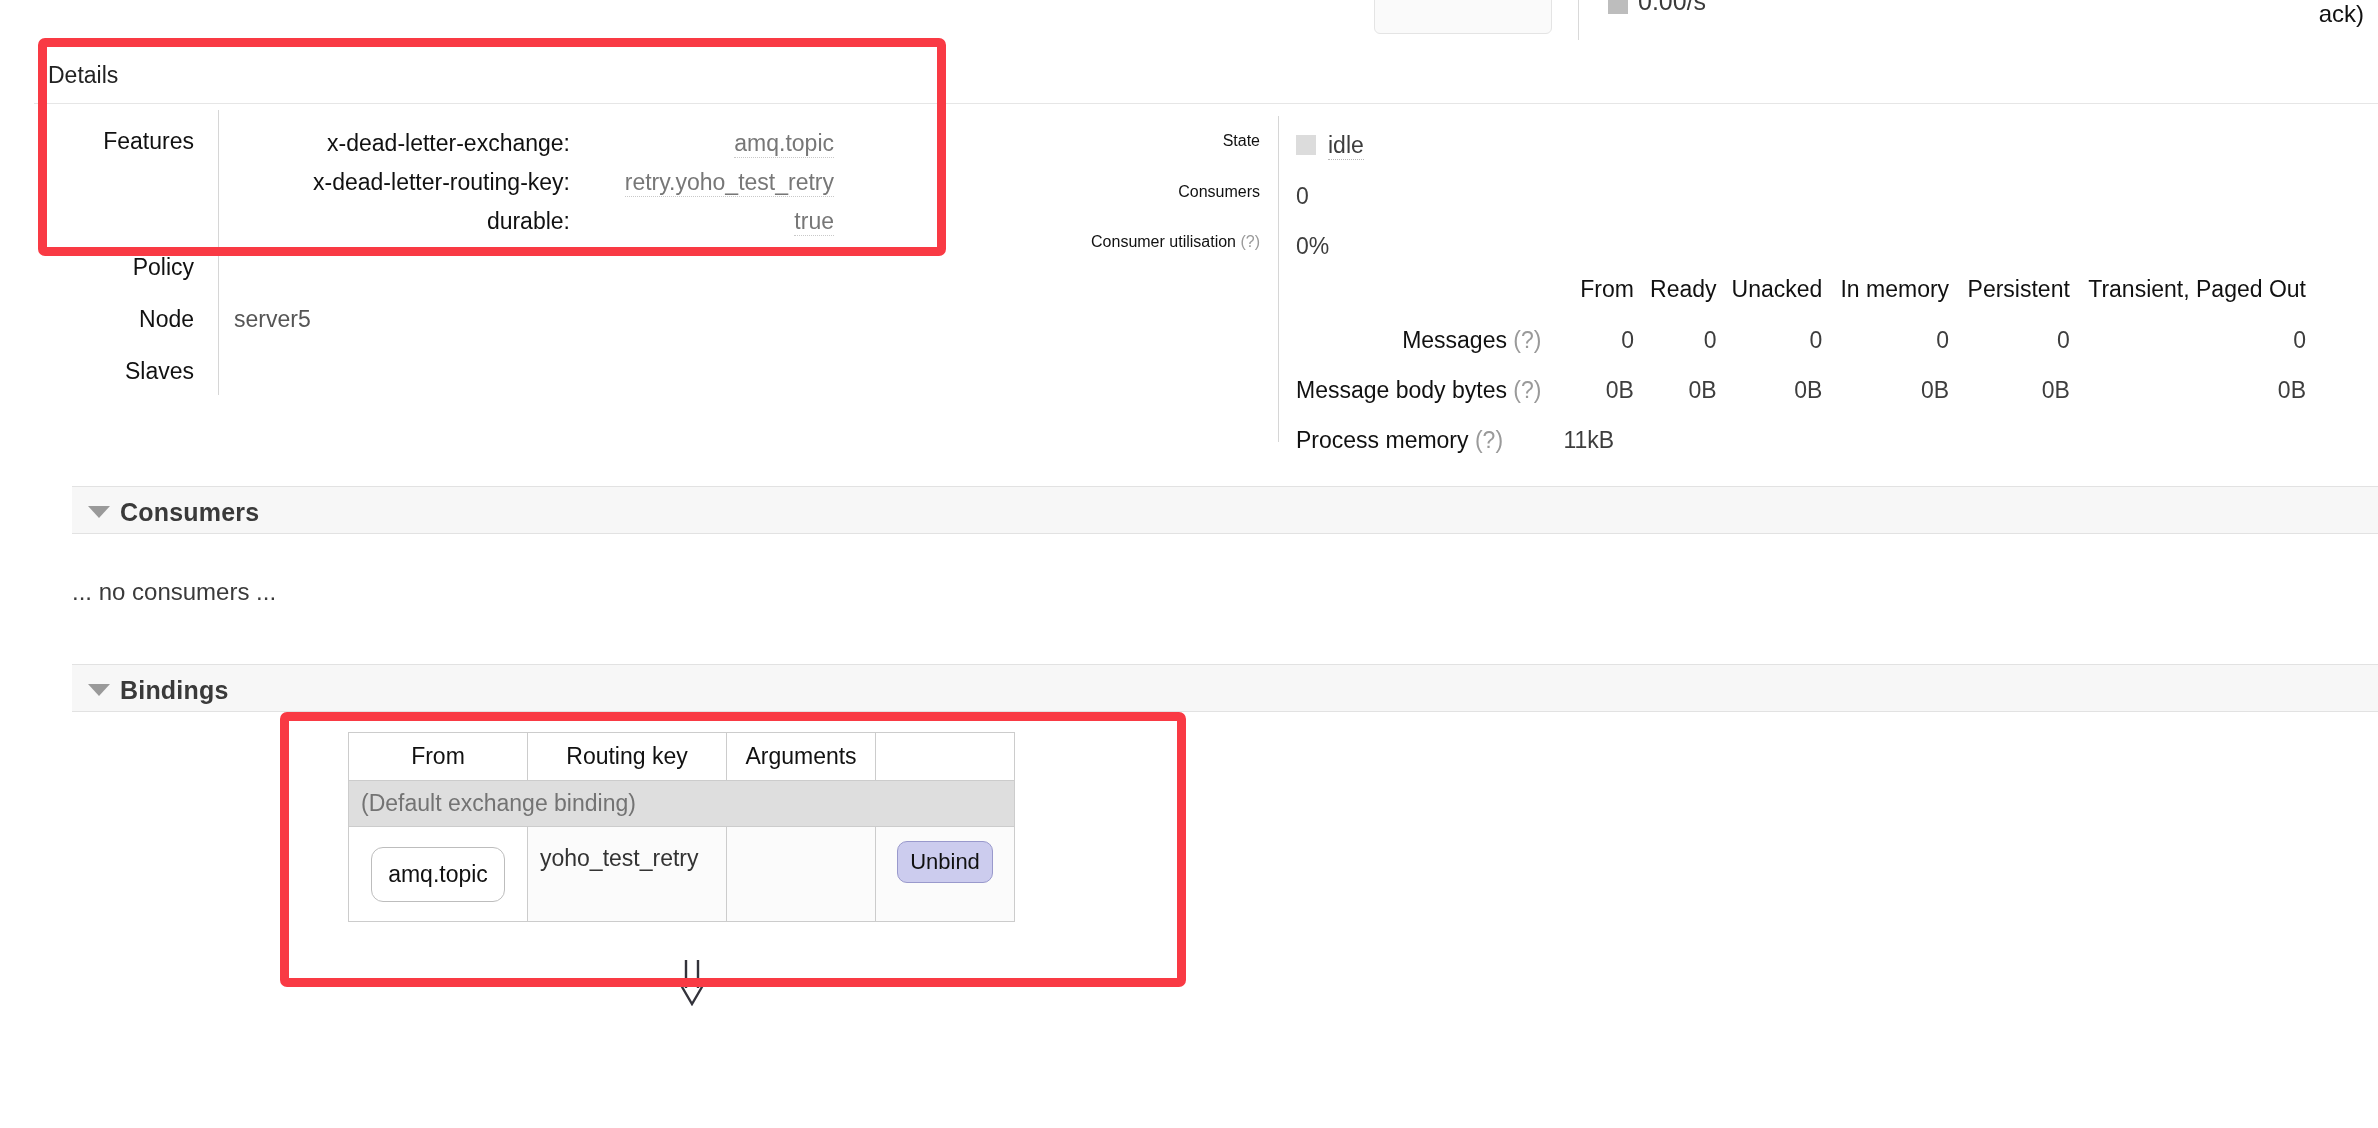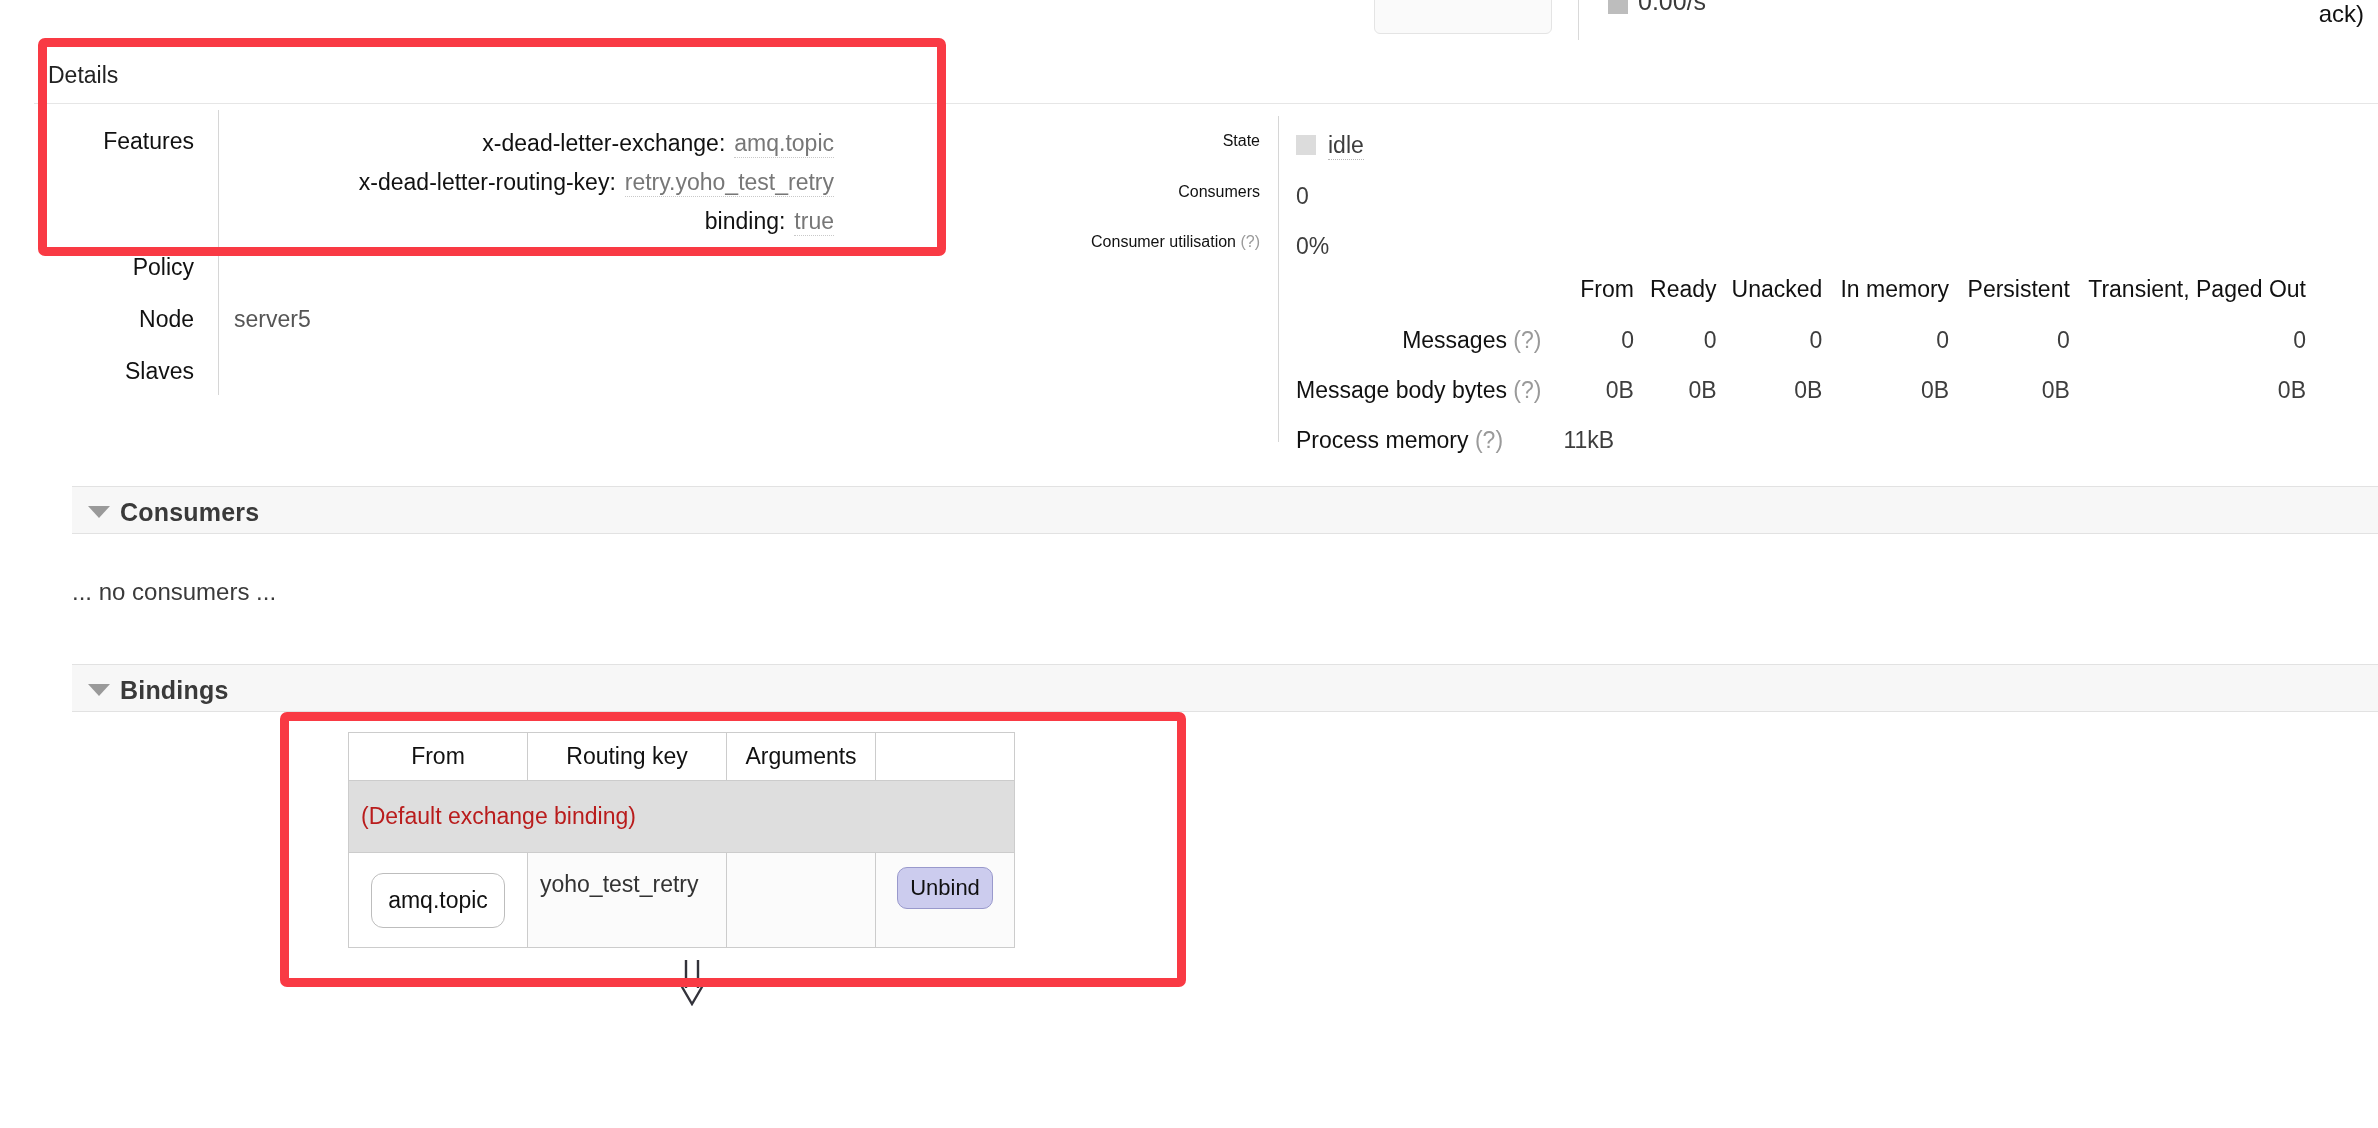--- a/index.html
+++ b/index.html
@@ -122,23 +122,24 @@
   }
 
   .feat-rows {
     position: absolute;
     left: 234px; top: 130px;
     width: 600px;
   }
   .feat-row {
     display: flex;
     align-items: baseline;
-    justify-content: flex-end;
+    justify-content: space-between;
     margin-bottom: 11px;
     white-space: nowrap;
+    gap: 36px;
   }
   .feat-key {
     font-size: 23px;
     color: #111;
     text-align: right;
     width: 336px;
   }
   .feat-val {
     font-size: 23px;
     color: #777;
@@ -227,22 +228,22 @@
     white-space: nowrap;
   }
   .bind-table th.from-col { width: 150px; }
   .bind-table th.rk-col   { width: 170px; }
   .bind-table th.args-col { width: 120px; }
   .bind-table th.act-col  { width: 110px; }
   .bind-table td.subhead {
     border: 1px solid #cccccc;
     background: #dedede;
     font-size: 23px;
-    color: #b91c1c;
-    padding: 22px 12px;
+    color: #737373;
+    padding: 9px 12px;
     text-align: left;
     white-space: nowrap;
   }
   .bind-table td.cell {
     border: 1px solid #cccccc;
     background: #fbfbfb;
     font-size: 23px;
     color: #333;
     padding: 10px 12px;
     vertical-align: middle;
@@ -325,21 +326,21 @@
   <div class="feat-rows">
     <div class="feat-row">
       <span class="feat-key">x-dead-letter-exchange:</span>
       <span class="feat-val">amq.topic</span>
     </div>
     <div class="feat-row">
       <span class="feat-key">x-dead-letter-routing-key:</span>
       <span class="feat-val">retry.yoho_test_retry</span>
     </div>
     <div class="feat-row">
-      <span class="feat-key">binding:</span>
+      <span class="feat-key">durable:</span>
       <span class="feat-val">true</span>
     </div>
   </div>
 
   <div class="kv-label" style="left:14px; top:254px;">Policy</div>
   <div class="kv-val" style="left:234px; top:254px;"></div>
 
   <div class="kv-label" style="left:14px; top:306px;">Node</div>
   <div class="kv-val" style="left:234px; top:306px;">server5</div>
 

